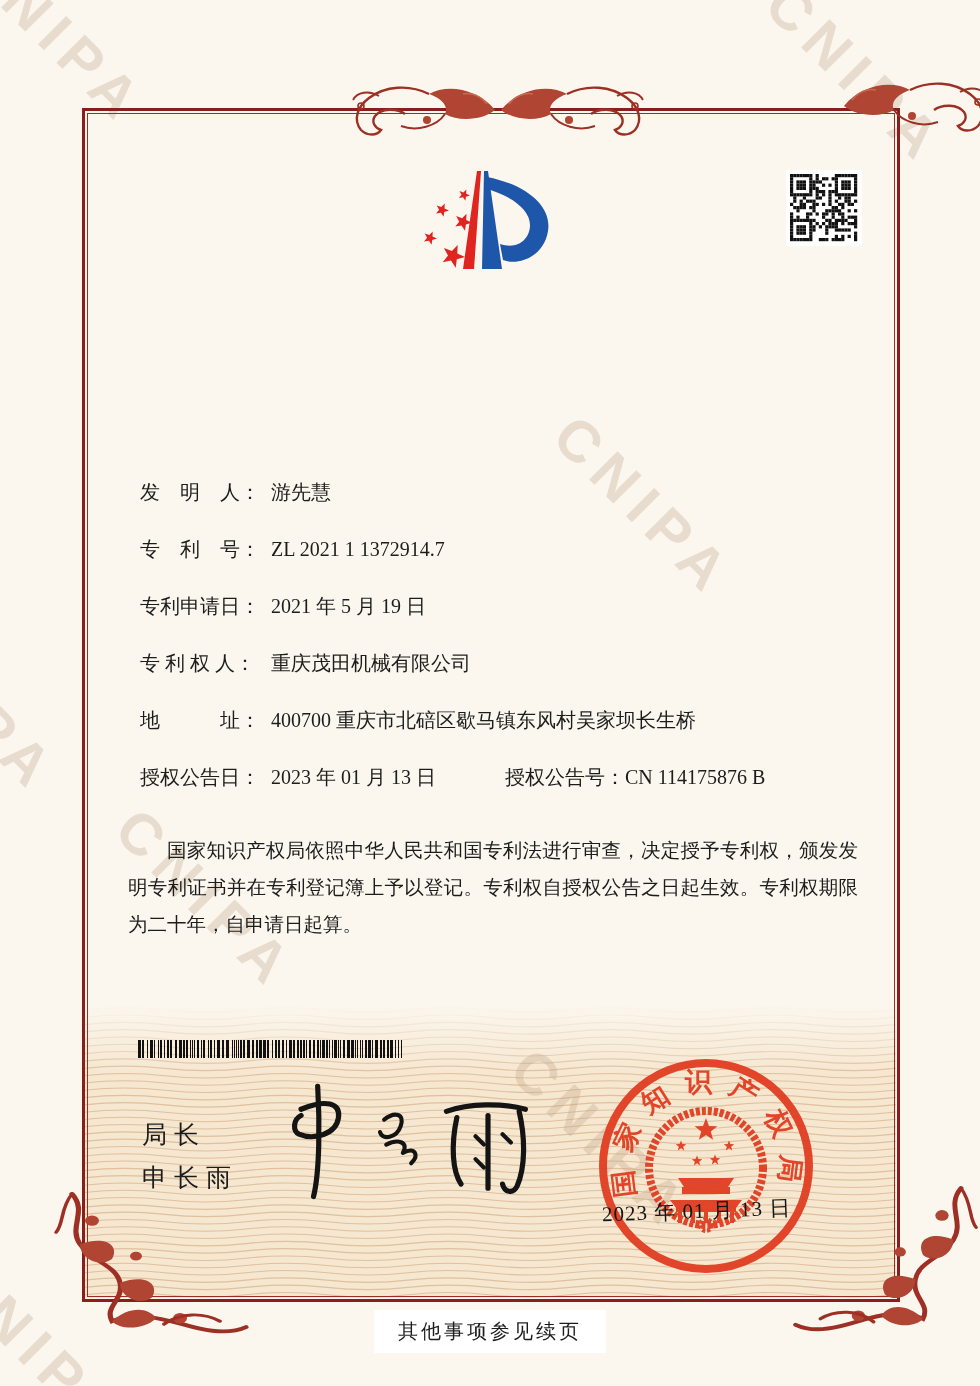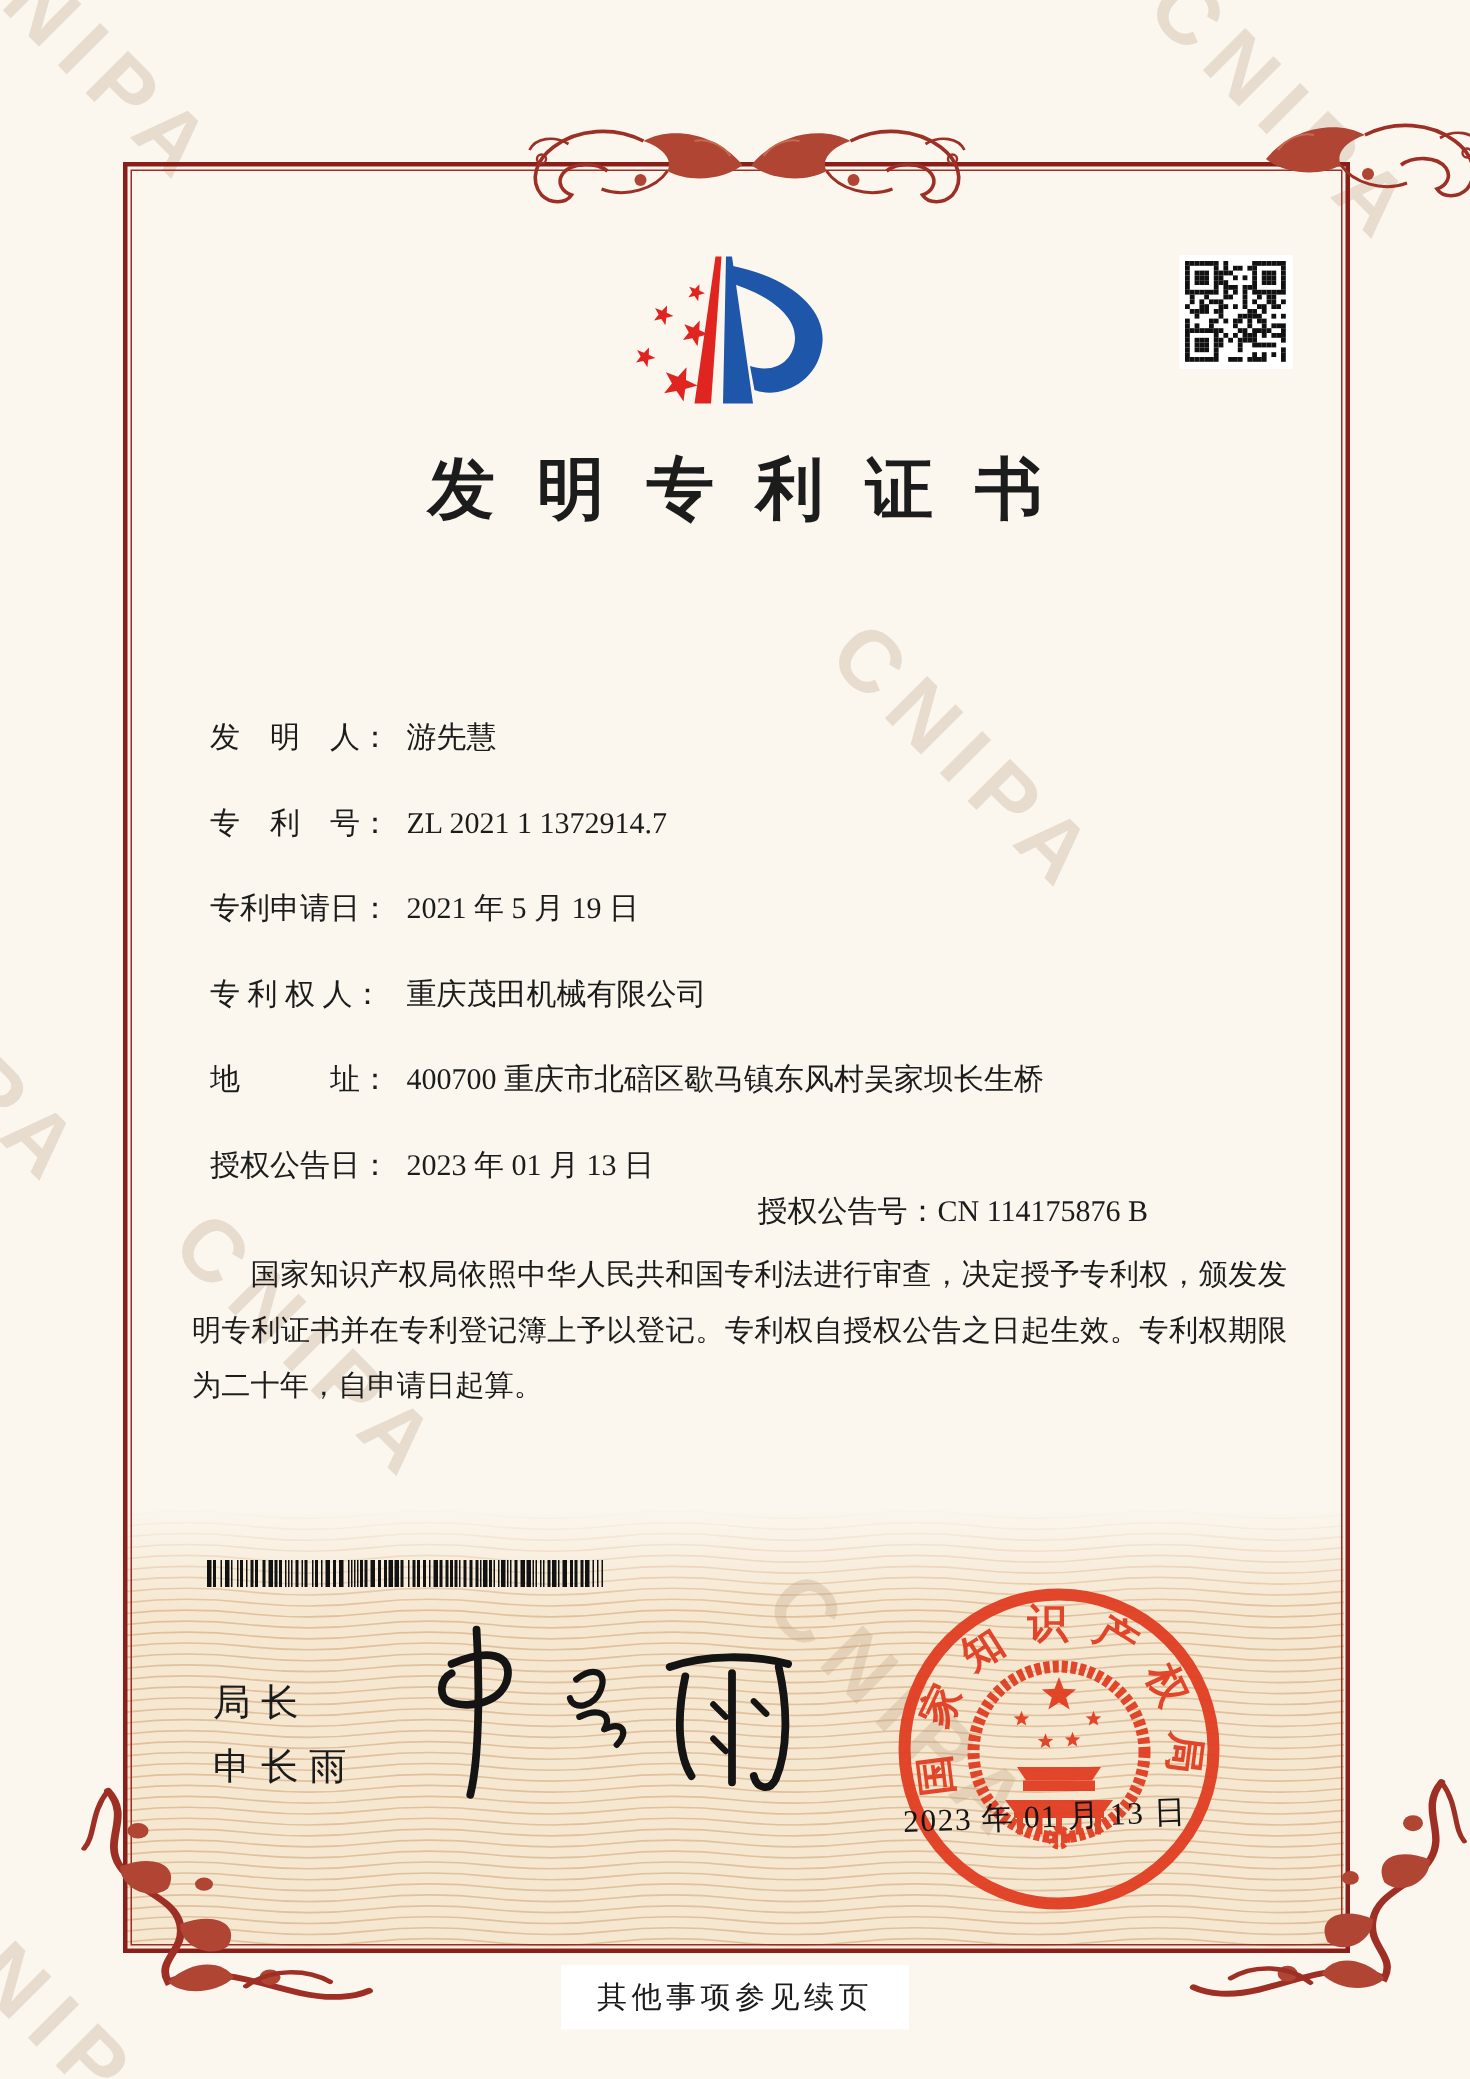--- a/index.html
+++ b/index.html
@@ -17,21 +17,21 @@
   
   .band{position:absolute;left:84px;top:1004px;width:812px;height:294px;z-index:1;}
   .band-fade{position:absolute;left:84px;top:1004px;width:812px;height:70px;z-index:1;
              background:linear-gradient(180deg,#fbf7ef 0%,rgba(251,247,239,0) 100%);}
   
   .cert-no{position:absolute;left:124px;top:174px;font-size:18px;letter-spacing:3px;z-index:4;}
   .title{position:absolute;left:0;right:0;top:296px;text-align:center;font-size:45px;
          font-weight:bold;letter-spacing:28px;text-indent:28px;z-index:4;}
   .row{position:absolute;left:140px;font-size:20px;line-height:30px;white-space:nowrap;z-index:4;}
   .row .lab{display:inline-block;min-width:131px;}
-  .row2{position:absolute;left:505px;font-size:20px;line-height:30px;white-space:nowrap;z-index:4;margin-top:31px;}
+  .row2{position:absolute;left:505px;font-size:20px;line-height:30px;white-space:nowrap;z-index:4;}
   .paras{position:absolute;left:128px;top:832px;width:730px;font-size:19.5px;line-height:37px;
          text-align:justify;z-index:4;}
   .paras p{margin:0;text-indent:2em;}
   .dir{position:absolute;left:142px;font-family:"Liberation Sans",sans-serif;font-size:25px;
        letter-spacing:7px;z-index:5;color:#1b1b1b;}
   .seal-date{position:absolute;left:602px;top:1197px;font-size:21px;letter-spacing:1px;
              color:#141414;z-index:6;transform:rotate(-2deg);}
   .page-num{position:absolute;left:0;right:0;top:1262px;text-align:center;font-size:15px;
             letter-spacing:2px;z-index:4;}
   .cont-note{position:absolute;left:50%;top:1310px;transform:translateX(-50%);
@@ -387,21 +387,20 @@
         <rect x="36" y="68" width="3.2" height="3.2"></rect>
         <rect x="39.2" y="68" width="3.2" height="3.2"></rect>
         <rect x="45.6" y="68" width="3.2" height="3.2"></rect>
         <rect x="48.800000000000004" y="68" width="3.2" height="3.2"></rect>
         <rect x="52" y="68" width="3.2" height="3.2"></rect>
         <rect x="55.2" y="68" width="3.2" height="3.2"></rect>
         <rect x="68" y="68" width="3.2" height="3.2"></rect>
       </g>
   </svg>
 
-  <div class="title">发明专利证书</div>
 
   <div class="row" style="top:477px"><span class="lab">发　明　人：</span><span class="val">游先慧</span></div>
   <div class="row" style="top:534px"><span class="lab">专　利　号：</span><span class="val">ZL 2021 1 1372914.7</span></div>
   <div class="row" style="top:591px"><span class="lab">专利申请日：</span><span class="val">2021 年 5 月 19 日</span></div>
   <div class="row" style="top:648px"><span class="lab">专 利 权 人：</span><span class="val">重庆茂田机械有限公司</span></div>
   <div class="row" style="top:705px"><span class="lab">地　　　址：</span><span class="val">400700  重庆市北碚区歇马镇东风村吴家坝长生桥</span></div>
   <div class="row" style="top:762px"><span class="lab">授权公告日：</span><span class="val">2023 年 01 月 13 日</span></div>
   <div class="row2" style="top:762px"><span class="lab">授权公告号：</span><span class="val">CN 114175876 B</span></div>
 
   <div class="paras">

